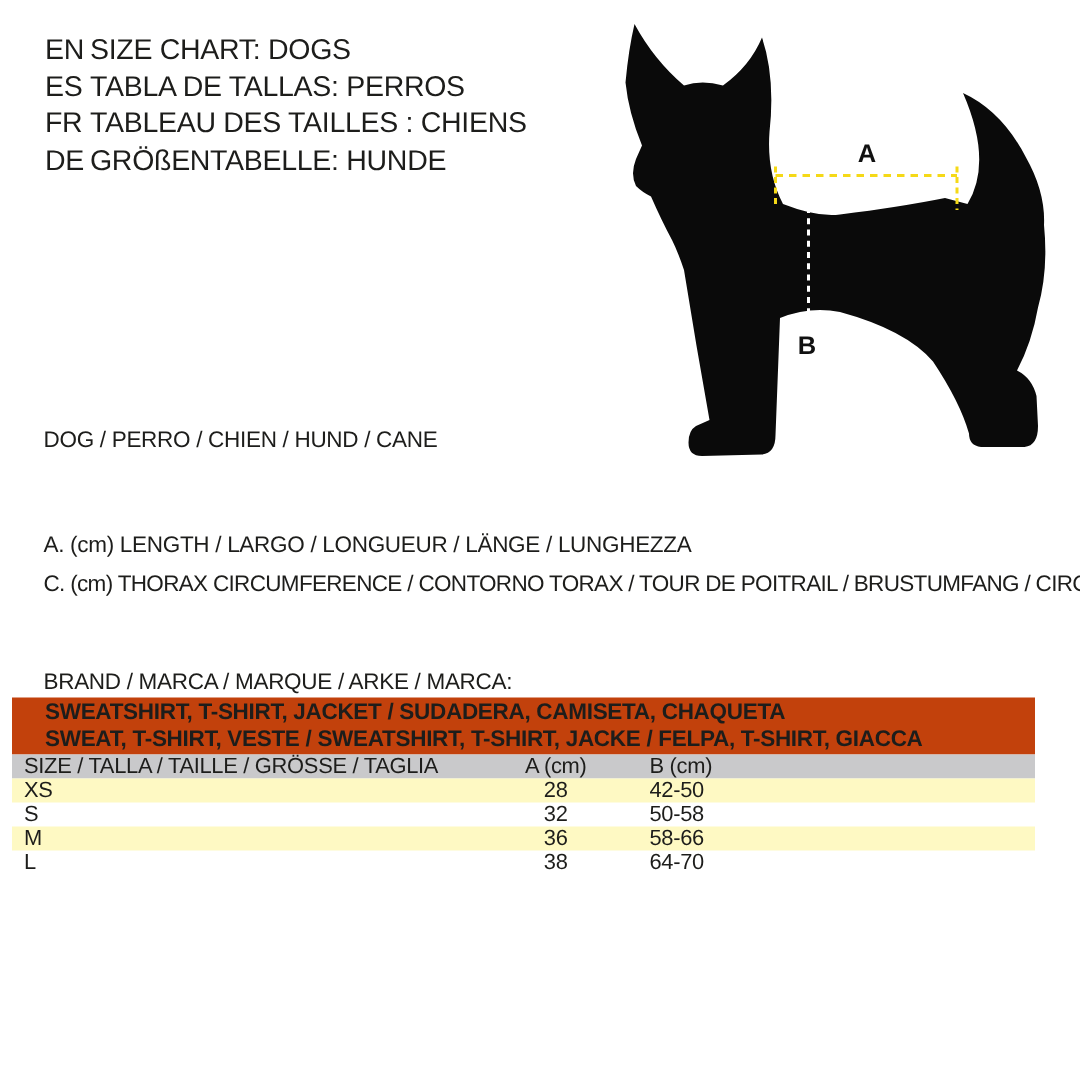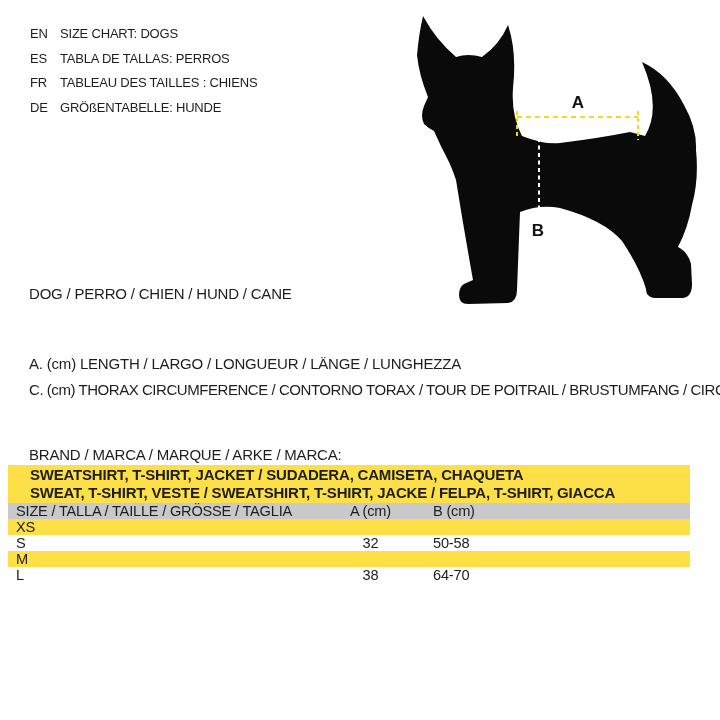--- a/index.html
+++ b/index.html
@@ -4,38 +4,38 @@
 <title>Size Chart</title>
 <style>
   html,body{margin:0;padding:0;background:#ffffff;}
   .page{
     position:relative;width:720px;height:720px;background:#ffffff;overflow:hidden;
     font-family:"Liberation Sans","DejaVu Sans",sans-serif;
     color:#1d1d1b;letter-spacing:-0.2px;
   }
   
   .langs{position:absolute;left:30px;top:22px;}
-  .lang-row{display:flex;line-height:24.6px;font-size:13px;white-space:nowrap;}
+  .lang-row{display:flex;line-height:24.6px;font-size:19px;white-space:nowrap;}
   .lang-code{width:30px;flex:0 0 30px;}
   
   .dog-svg{position:absolute;left:400px;top:5px;width:310px;height:305px;}
   .measure-label{font-weight:bold;font-size:17px;fill:#111111;letter-spacing:0;}
   
   .caption{position:absolute;left:29px;font-size:15px;line-height:16px;white-space:nowrap;}
   .animal-caption{top:286px;}
   .legend-a{top:356px;}
   .legend-c{top:382px;letter-spacing:-0.45px;}
   .brand-line{top:447px;}
   
   .size-table{position:absolute;left:8px;top:465px;width:682px;}
-  .banner{background:#fde047;padding:1px 11px 2px 0;}
+  .banner{background:#c2410c;padding:1px 11px 2px 0;}
   .banner-line{font-weight:bold;font-size:15px;line-height:17.5px;padding-left:22px;white-space:nowrap;}
   .trow{display:flex;height:16px;line-height:16px;font-size:14.6px;white-space:nowrap;}
   .trow.head{background:#C9C9CB;}
-  .trow.alt{background:#fde047;flex-direction:column;}
+  .trow.alt{background:#fef9c3;}
   .cell-size{width:300px;flex:0 0 300px;padding-left:8px;box-sizing:border-box;}
   .cell-a{width:125px;flex:0 0 125px;text-align:center;}
   .cell-b{width:112px;flex:0 0 112px;text-align:left;}
   .cell-fill{flex:1;}
 </style>
 </head>
 <body>
 
 <div class="page">
 

